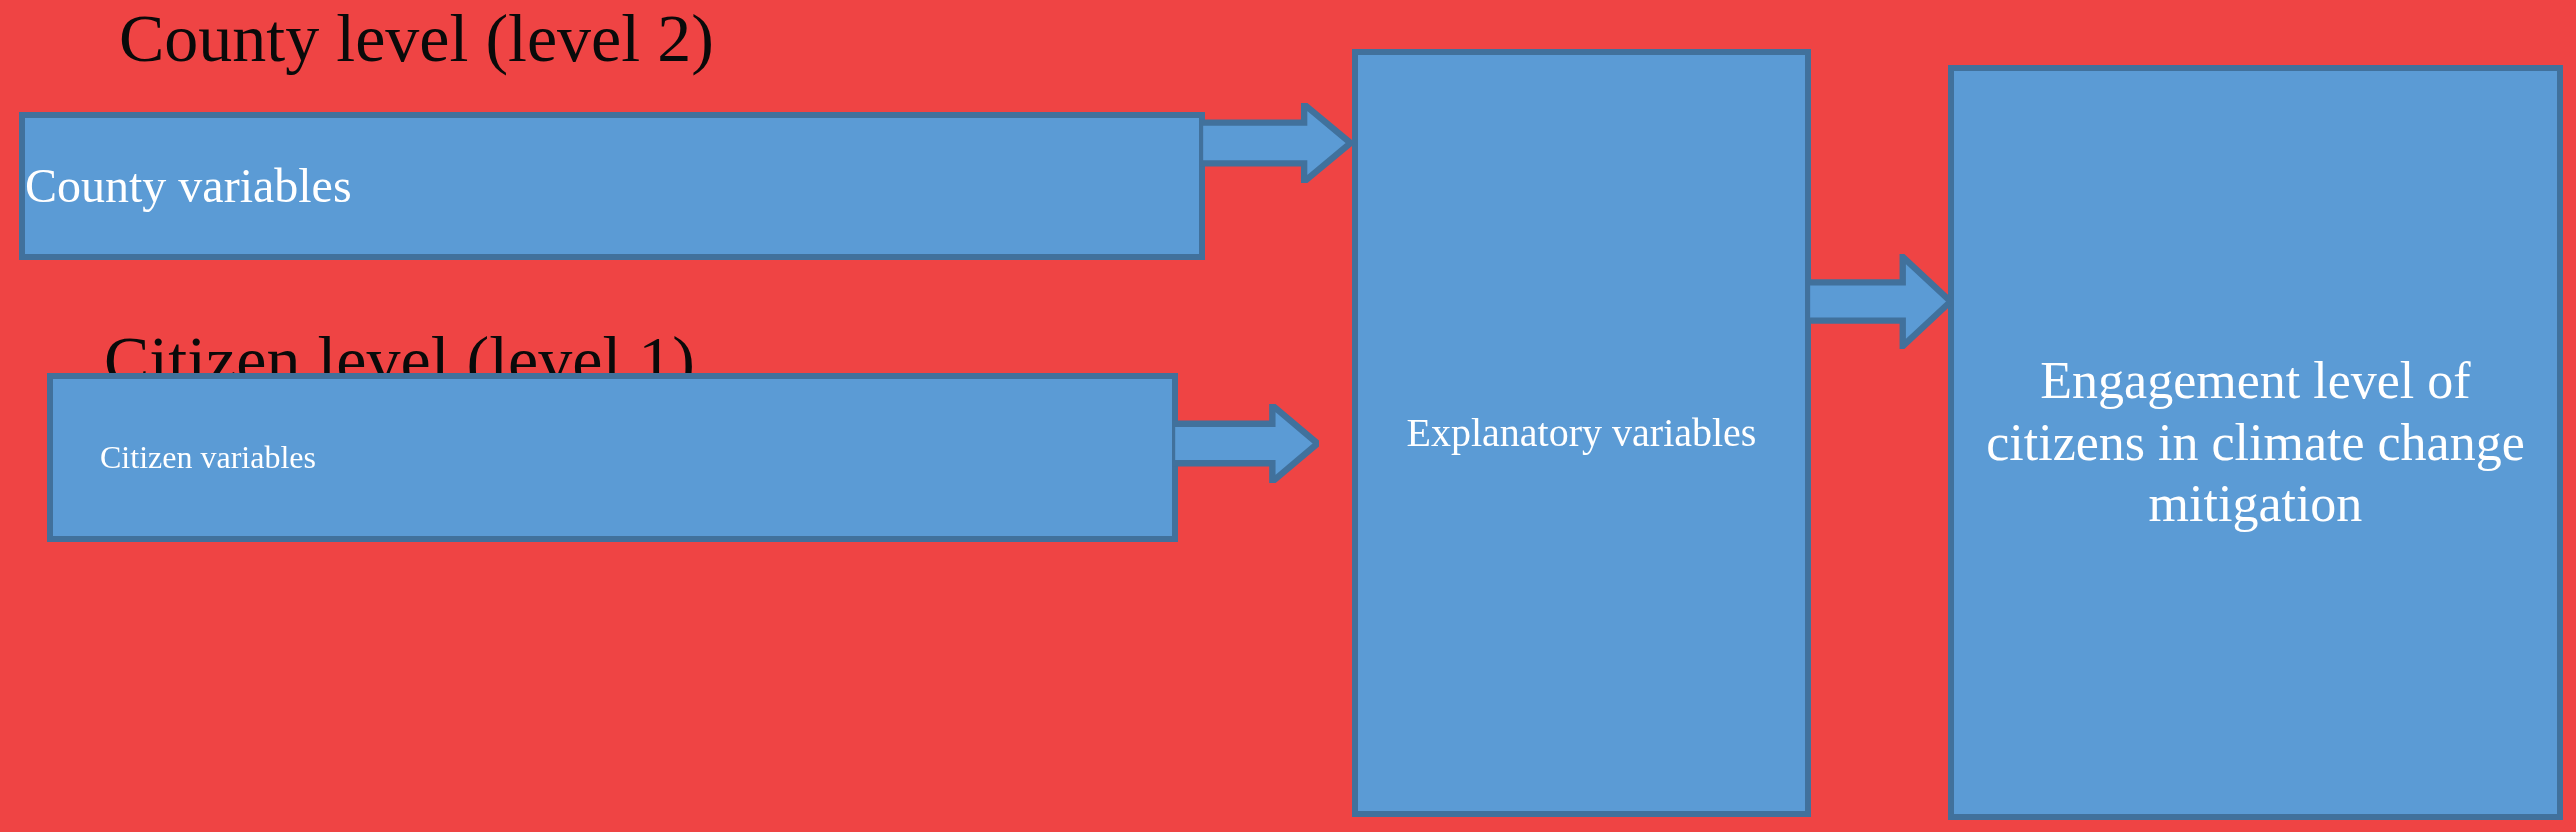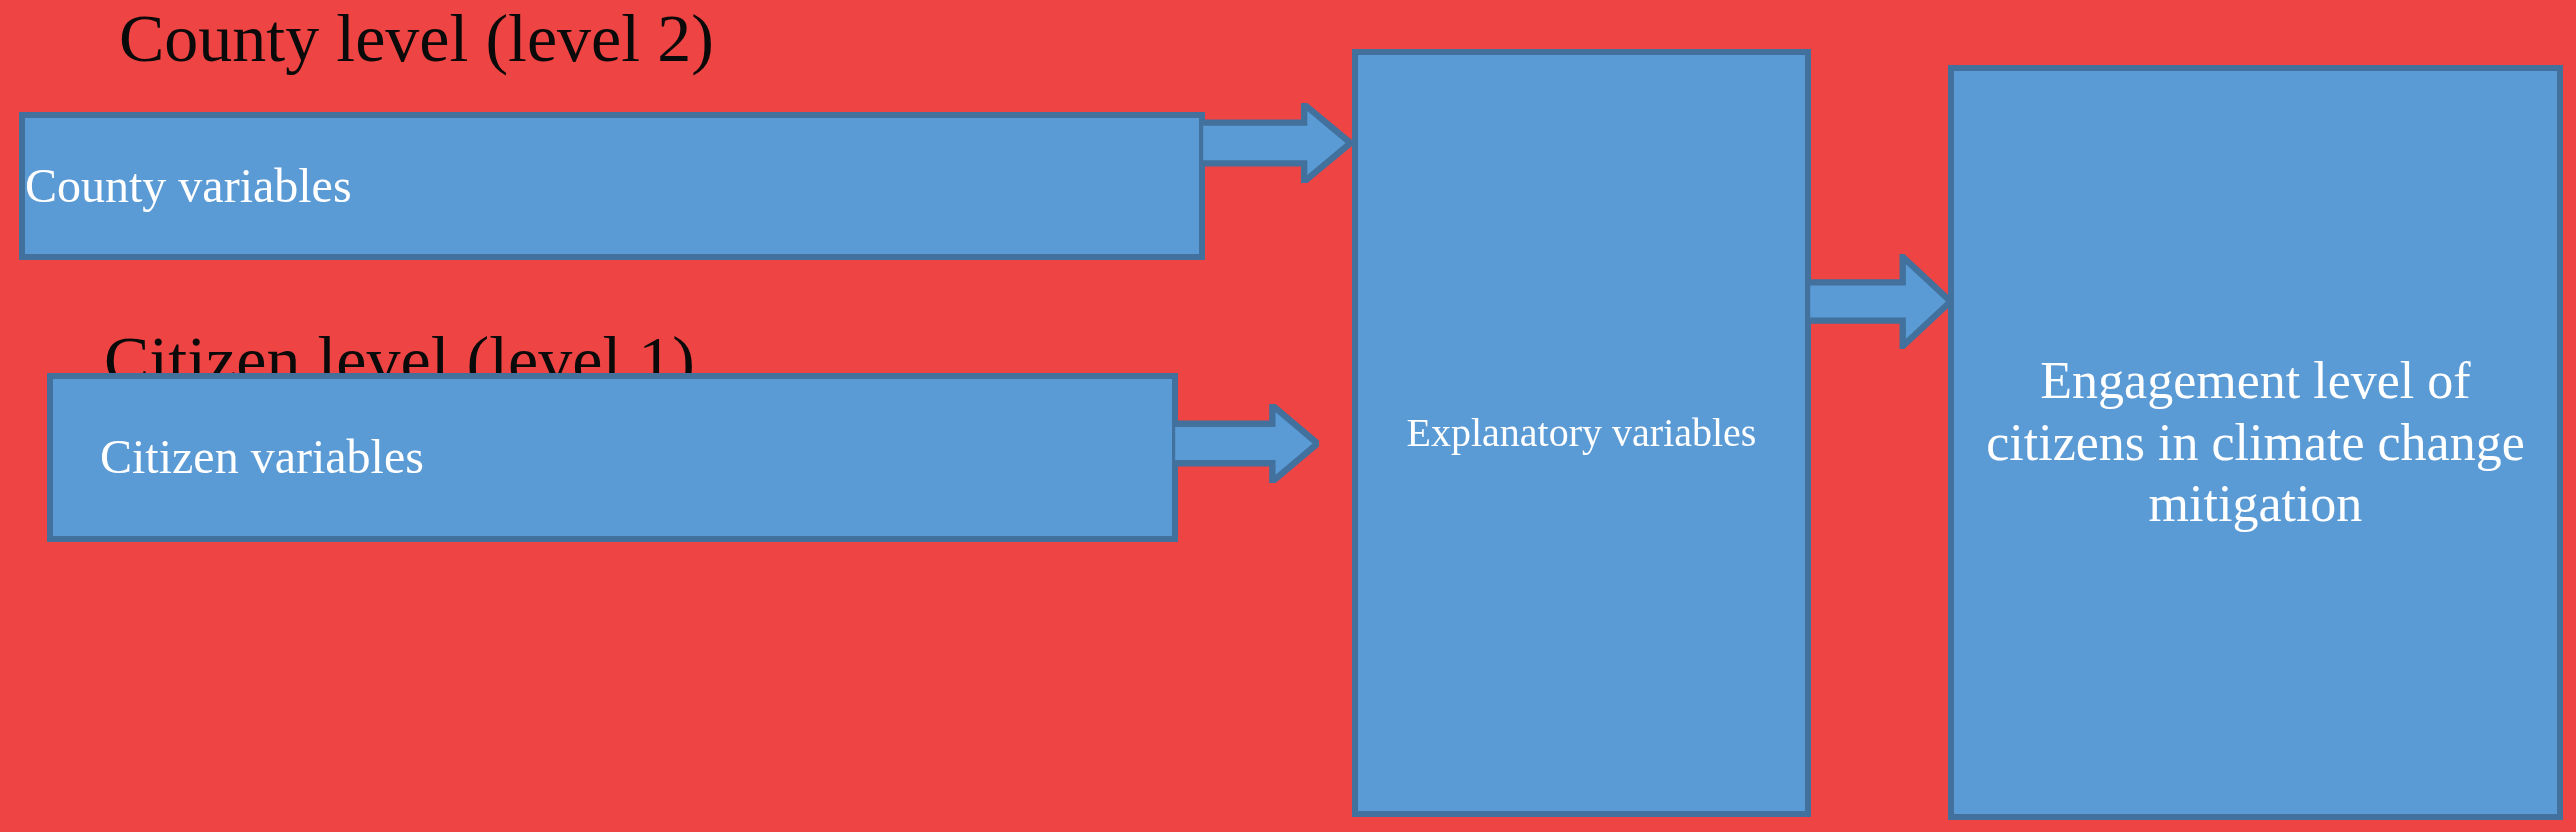--- a/index.html
+++ b/index.html
@@ -46,21 +46,21 @@
     align-items: center;
     justify-content: flex-start;
     font-size: 48px;
   }
   #box-citizen-variables {
     left: 47px;  top: 373px;
     width: 1131px; height: 169px;
     align-items: center;
     justify-content: center;
     padding-left: 47px;
-    font-size: 48px;
+    font-size: 32px;
   }
   #box-explanatory {
     left: 1352px; top: 49px;
     width: 459px;  height: 768px;
     align-items: center;
     justify-content: center;
     text-align: center;
     font-size: 40px;
     padding: 0 20px;
   }

